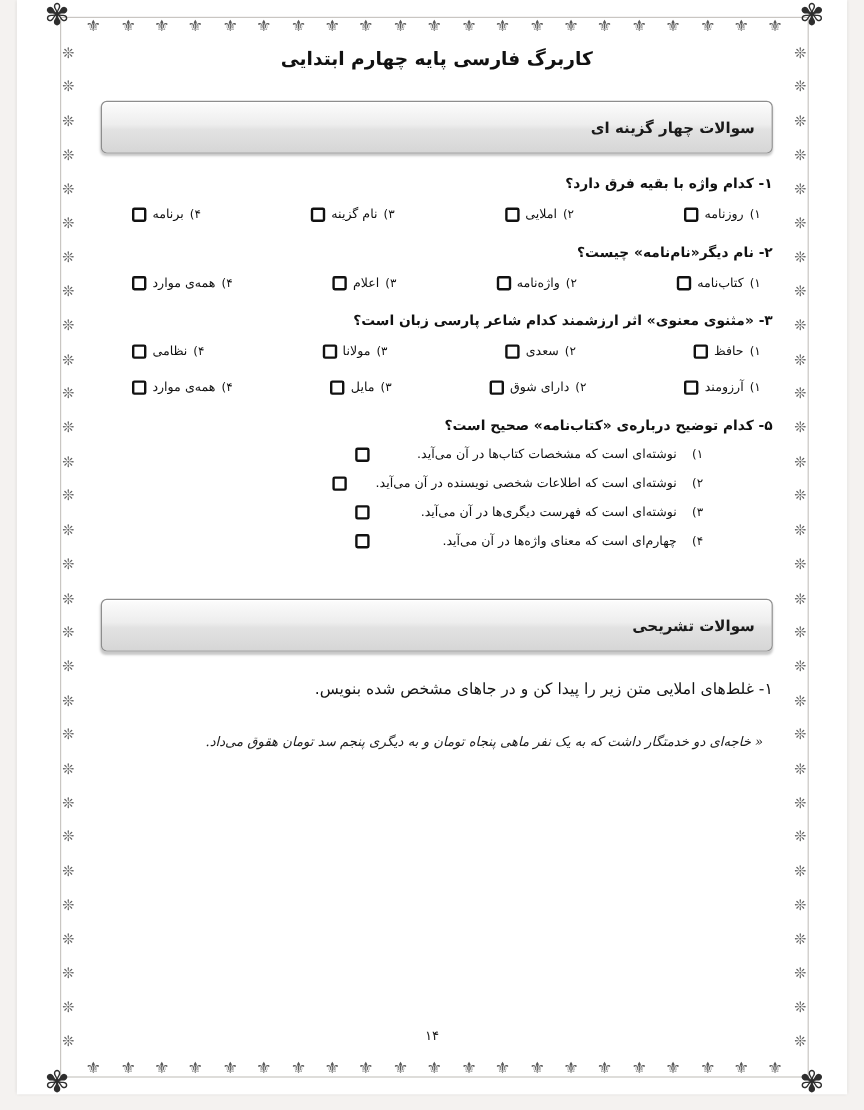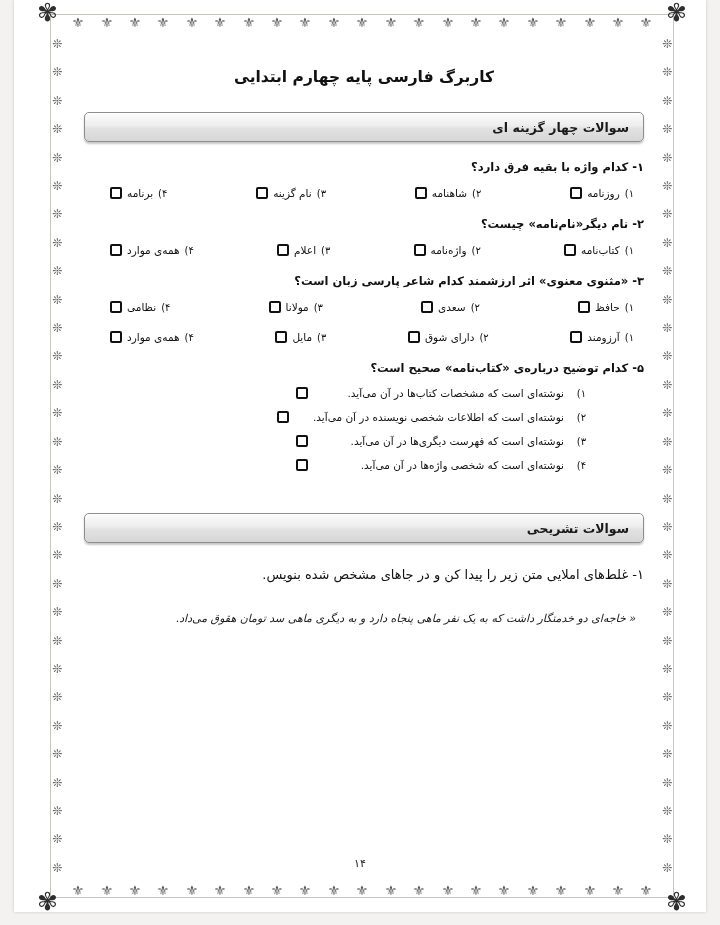--- a/index.html
+++ b/index.html
@@ -74,38 +74,37 @@
   .corner.br { right: -13px; bottom: -16px; }
 
   
   .content {
     position: absolute;
     left: 70px; top: 34px;
     width: 560px;
     direction: rtl;
     text-align: right;
     color: #111;
-    margin-top: 28px;
   }
   .doc-title {
     text-align: center;
     font-weight: bold;
     font-size: 15.5px;
     letter-spacing: .2px;
     margin: 6px 0 0 0;
   }
   .doc-subtitle {
     text-align: center;
     font-size: 13.5px;
     margin: 38px 0 0 0;
   }
 
   .section-bar {
     margin: 26px 0 0 0;
-    height: 30px;
+    height: 44px;
     border: 1px solid #8d8d8d;
     border-radius: 5px;
     background: linear-gradient(to bottom, #fcfcfc 0%, #ededed 45%, #e2e2e2 55%, #d6d6d6 100%);
     box-shadow: 0 2px 2px rgba(0,0,0,0.22), inset 0 1px 0 #ffffff;
     display: flex;
     align-items: center;
     justify-content: flex-start;
     padding: 0 14px;
   }
   .section-bar span {
@@ -327,21 +326,21 @@
           <div class="q-block">
             <div class="q-text">۱- کدام واژه با بقیه فرق دارد؟</div>
             <div class="opt-row">
               <div class="opt">
                 <span class="opt-num">۱)</span>
                 <span class="opt-label">روزنامه</span>
                 <span class="cbox"></span>
               </div>
               <div class="opt">
                 <span class="opt-num">۲)</span>
-                <span class="opt-label">شاهنامه</span>
+                <span class="opt-label">املایی</span>
                 <span class="cbox"></span>
               </div>
               <div class="opt">
                 <span class="opt-num">۳)</span>
                 <span class="opt-label">نام گزینه</span>
                 <span class="cbox"></span>
               </div>
               <div class="opt">
                 <span class="opt-num">۴)</span>
                 <span class="opt-label">برنامه</span>
@@ -436,32 +435,32 @@
                 <span class="opt-label">نوشته‌ای است که اطلاعات شخصی نویسنده در آن می‌آید.</span>
                 <span class="cbox"></span>
               </div>
               <div class="opt-line">
                 <span class="opt-num">۳)</span>
                 <span class="opt-label">نوشته‌ای است که فهرست دیگری‌ها در آن می‌آید.</span>
                 <span class="cbox"></span>
               </div>
               <div class="opt-line">
                 <span class="opt-num">۴)</span>
-                <span class="opt-label">نوشته‌ای است که شخصی واژه‌ها در آن می‌آید.</span>
+                <span class="opt-label">چهارم‌ای است که معنای واژه‌ها در آن می‌آید.</span>
                 <span class="cbox"></span>
               </div>
             </div>
           </div>
         </div>
 
       <div class="section-bar" style="margin-top:42px;">
         <span>سوالات تشریحی</span>
       </div>
 
       <div id="essay-questions">
           <div class="essay-q">۱- غلط‌های املایی متن زیر را پیدا کن و در جاهای مشخص شده بنویس.</div>
-          <div class="passage">« خاجه‌ای دو خدمتگار داشت که به یک نفر ماهی پنجاه دارد و به دیگری ماهی سد تومان هقوق می‌داد.</div>
+          <div class="passage">« خاجه‌ای دو خدمتگار داشت که به یک نفر ماهی پنجاه تومان و به دیگری پنجم سد تومان هقوق می‌داد.</div>
         </div>
     </div>
 
     <div class="page-num">۱۴</div>
   </div>
 </div>
 
 </body></html>

